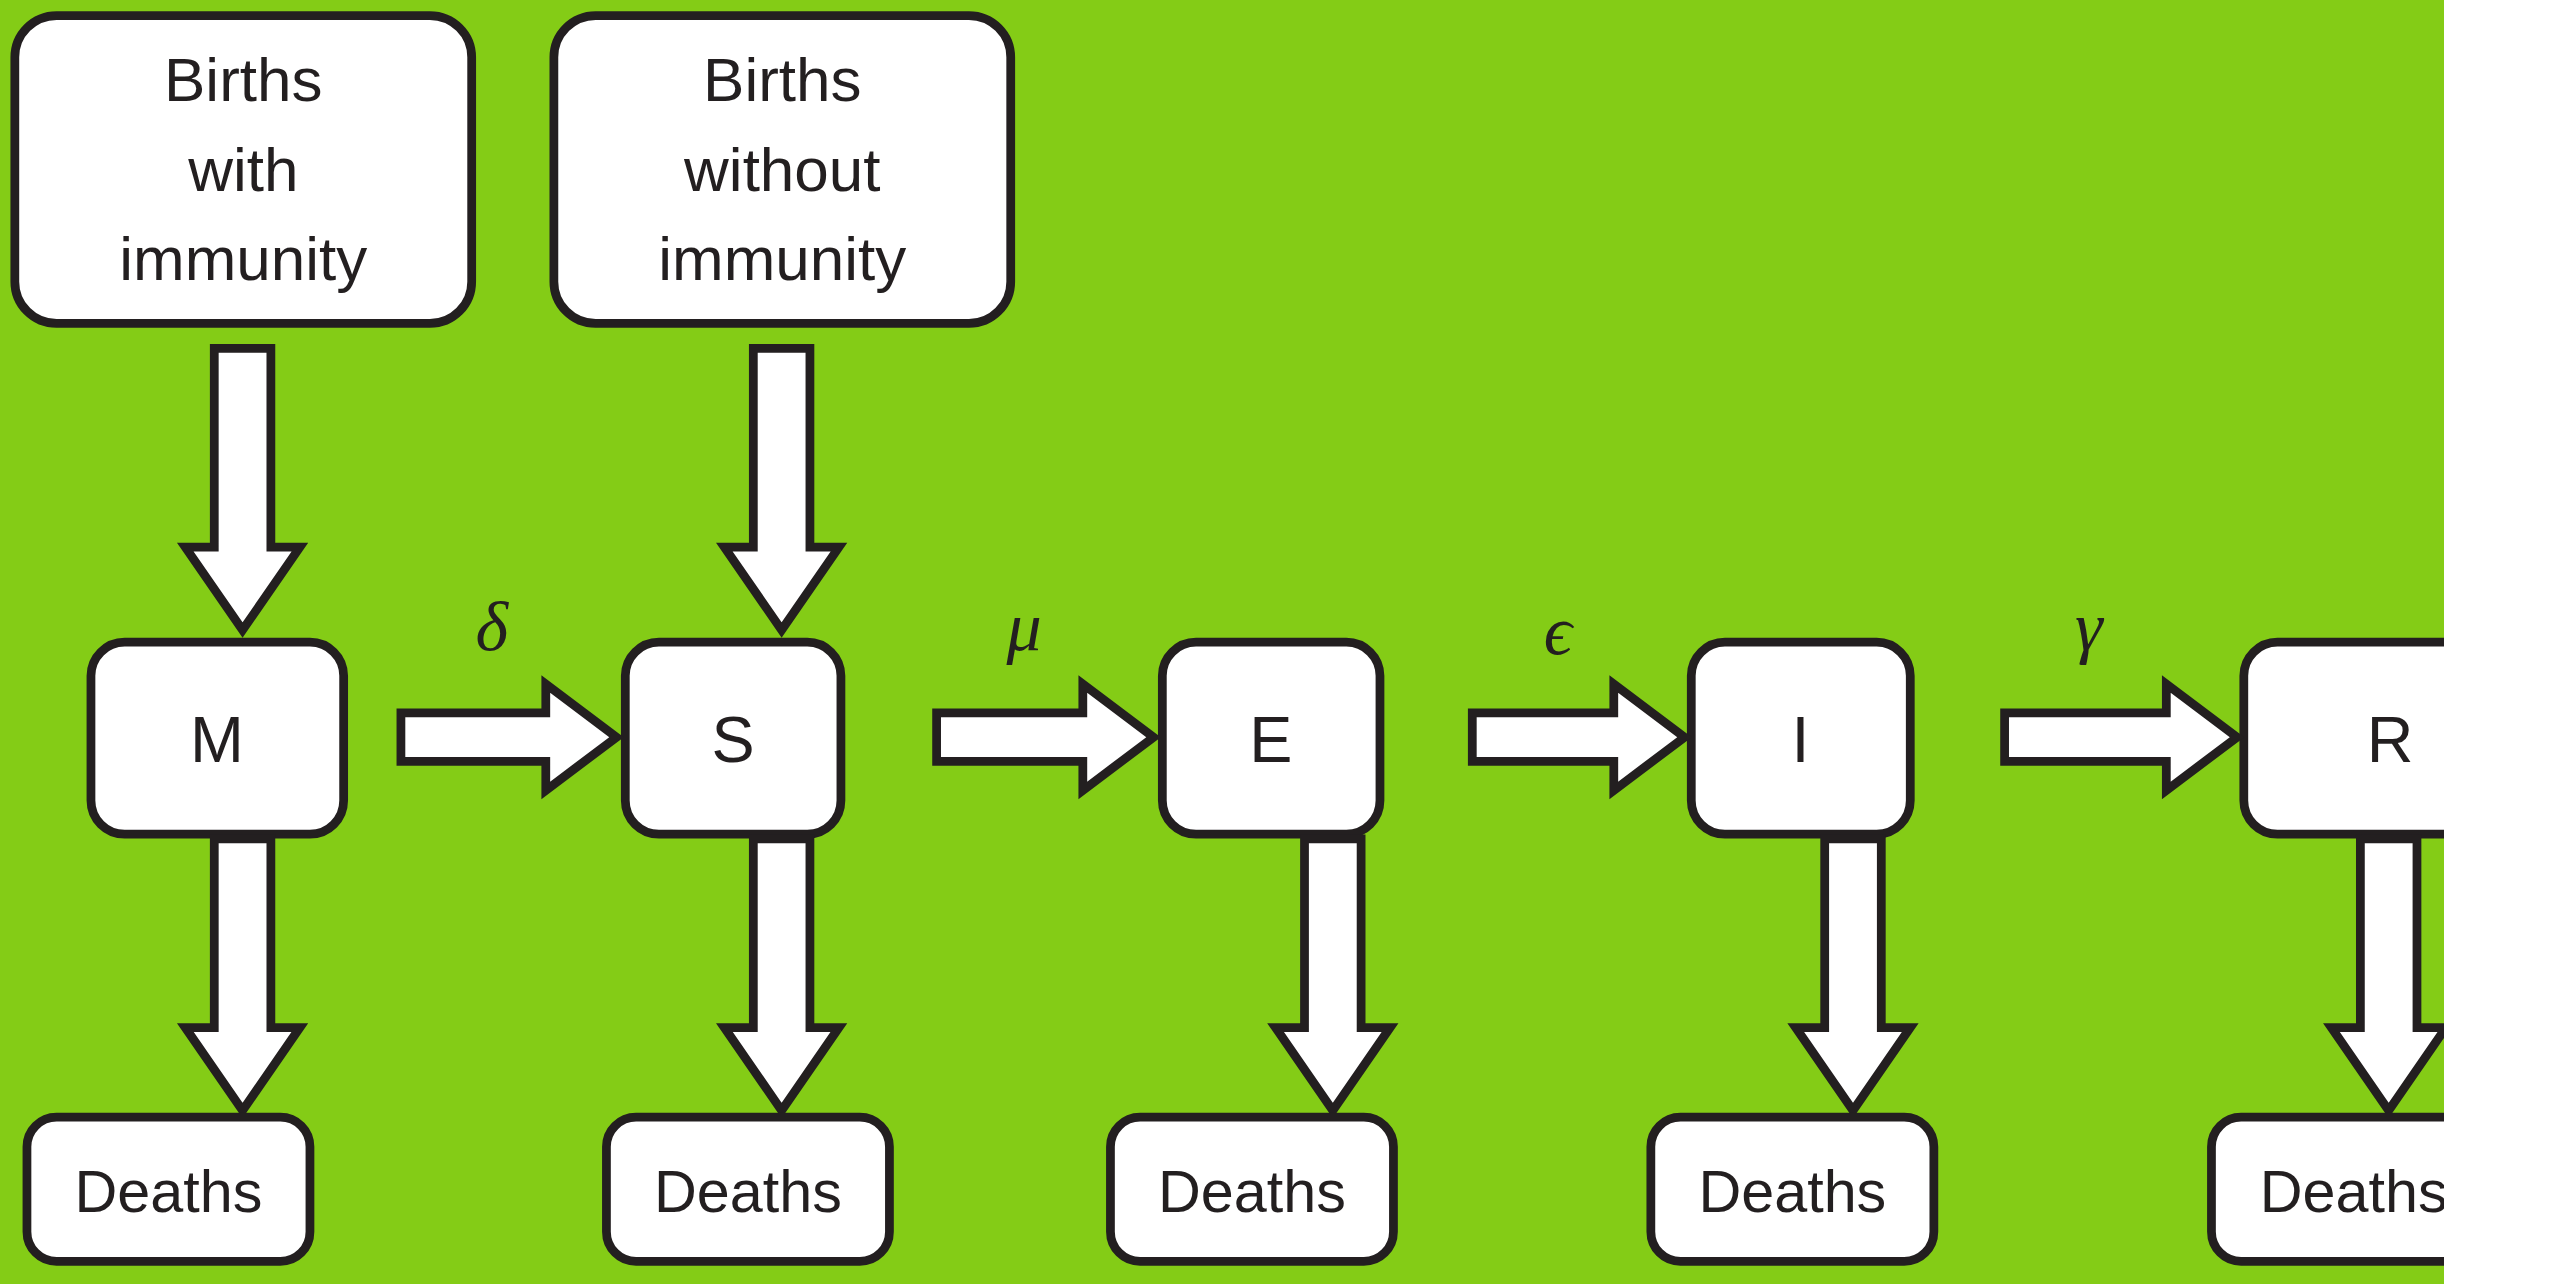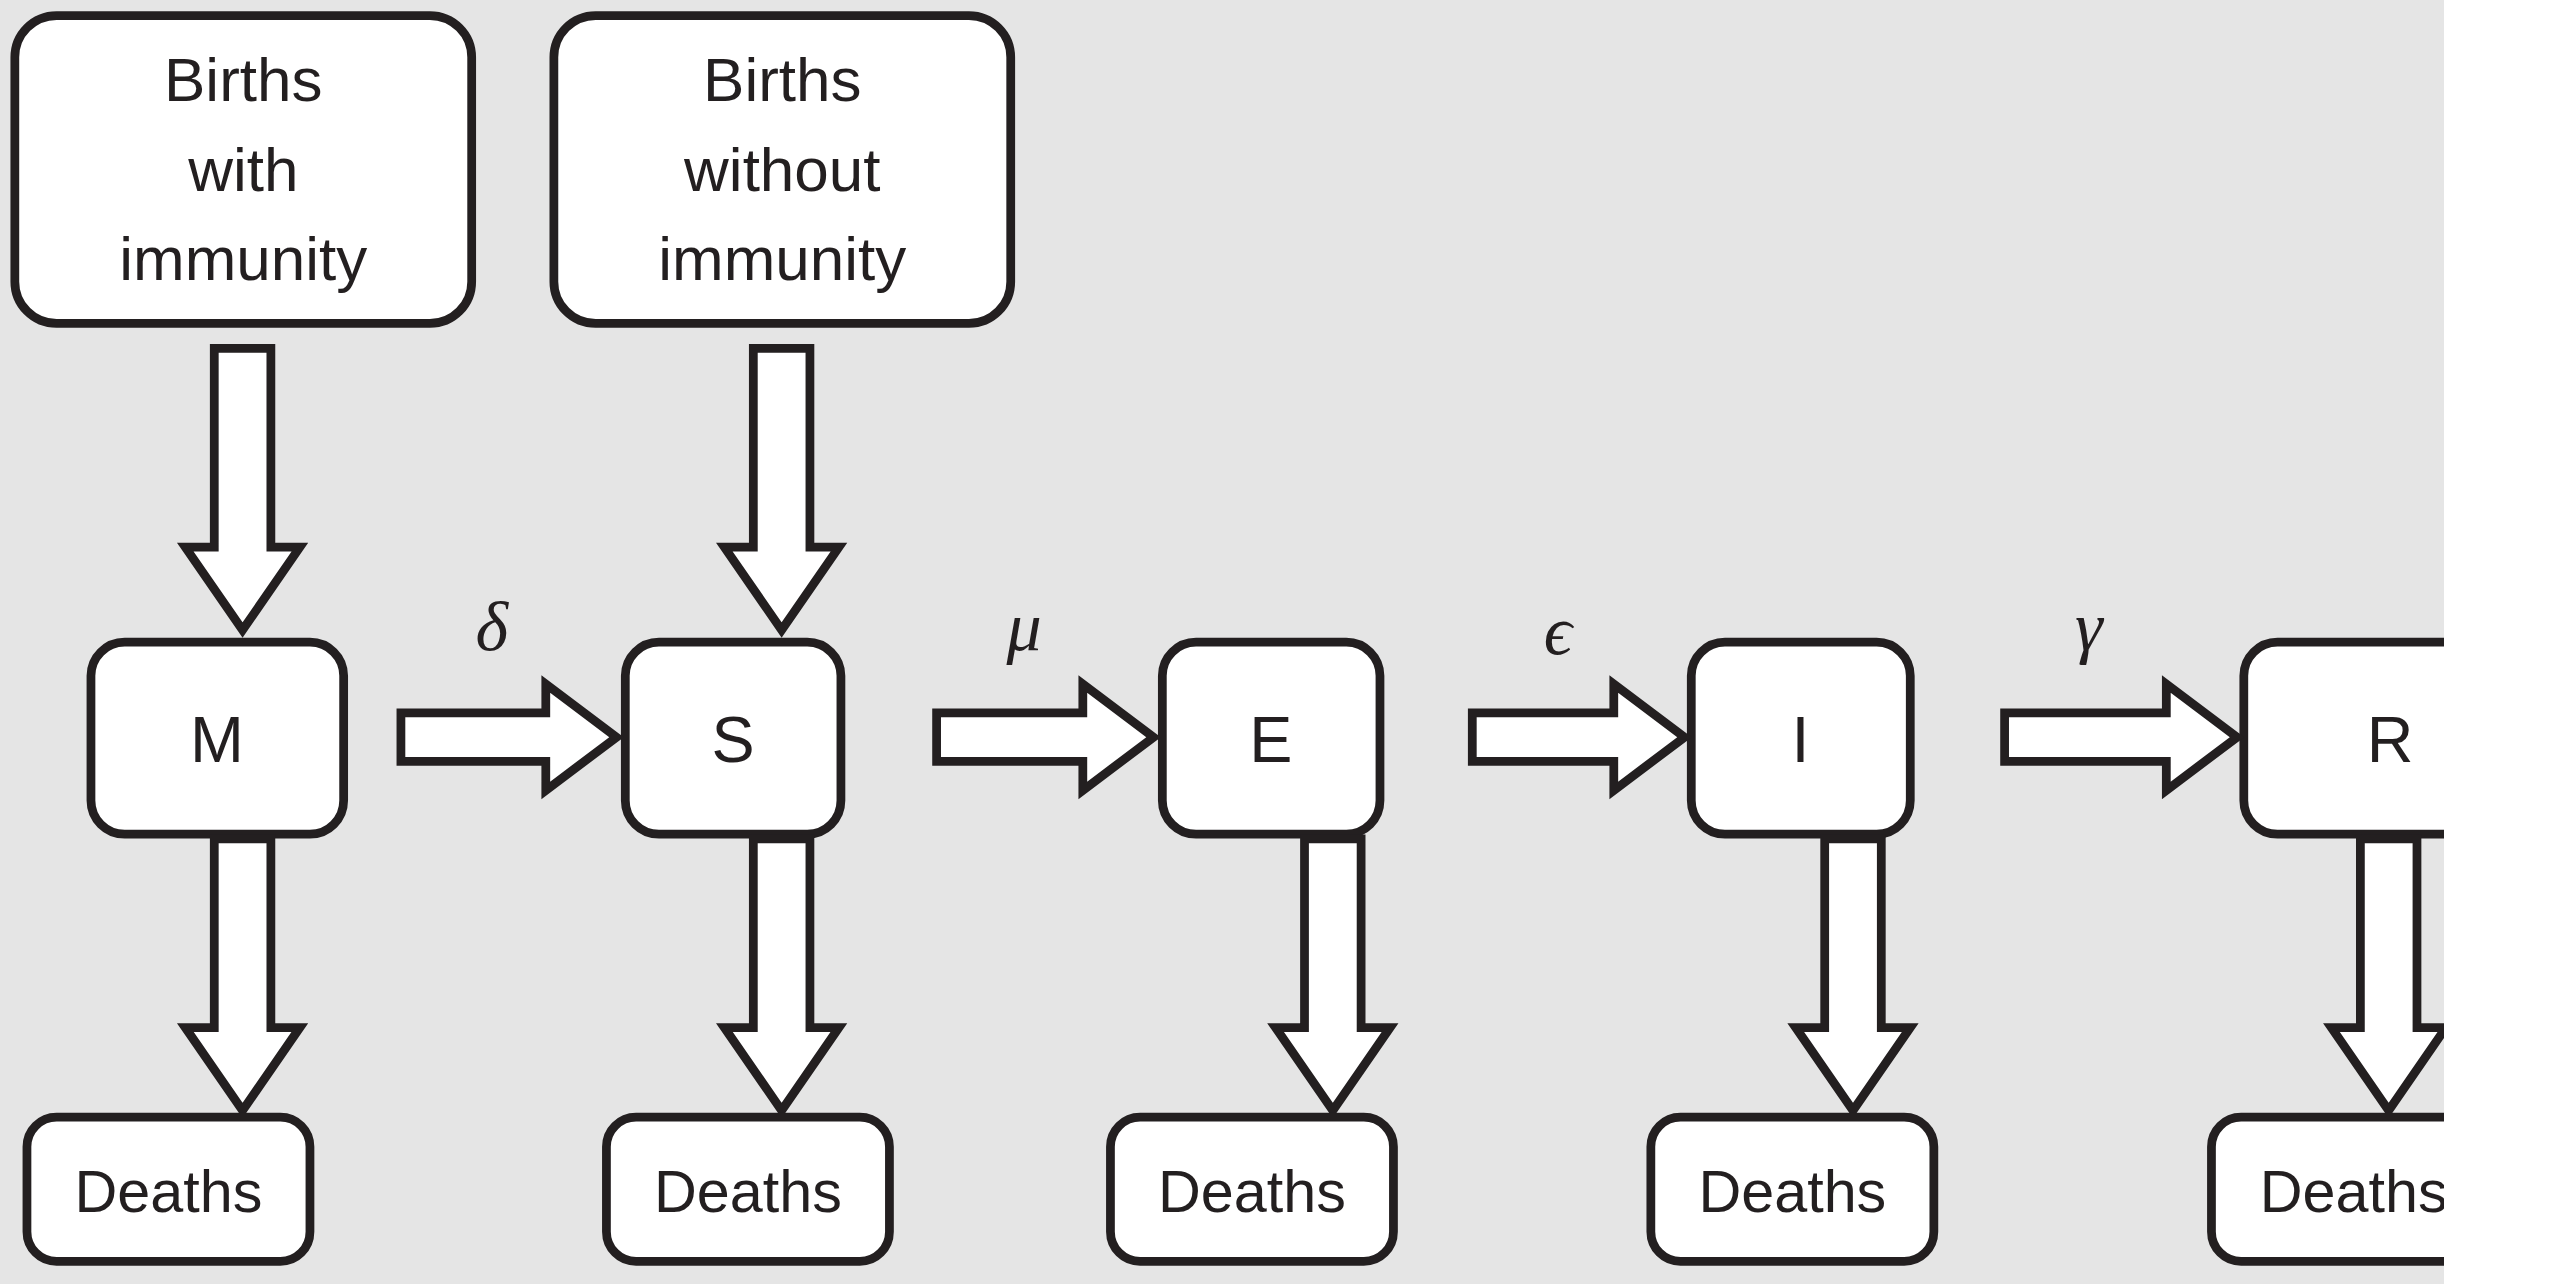--- a/index.html
+++ b/index.html
@@ -7,21 +7,21 @@
     padding: 0;
     background: #ffffff;
   }
   body {
     font-family: "Liberation Sans", sans-serif;
   }
   #diagram-root {
     position: relative;
     width: 2444px;
     height: 1285px;
-    background: #e5e5e5;
+    background: #84cc16;
     overflow: hidden;
   }
   svg.diagram-canvas {
     display: block;
     width: 2576px;
     height: 1285px;
   }
   .node-box {
     fill: #ffffff;
     stroke: #231f20;

